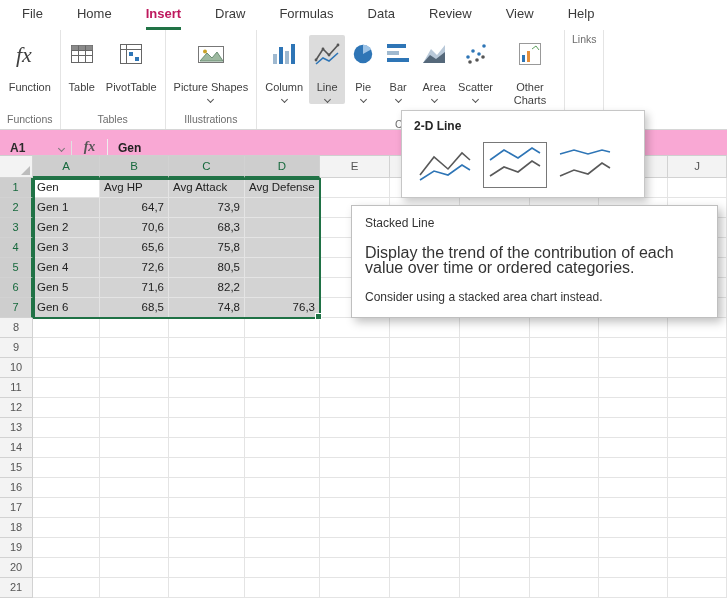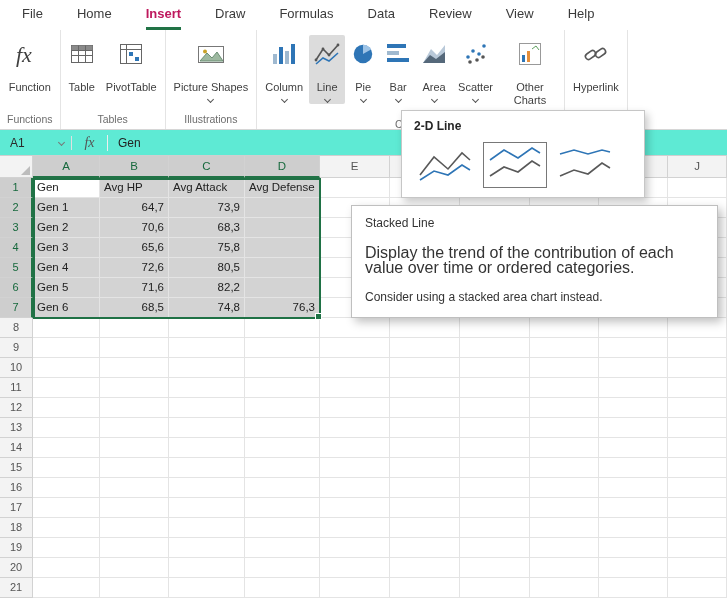--- a/index.html
+++ b/index.html
@@ -25,22 +25,22 @@
   .rbtn { display:flex; flex-direction:column; align-items:center; padding:4px 5px 2px; border-radius:2px; }
   .rbtn.pressed { background:#dcdcdc; }
   .rbtn .icon { height:30px; display:flex; align-items:center; justify-content:center; }
   .rbtn .lbl { font-size:11px; color:#3f3f3f; text-align:center; line-height:13px; margin-top:12px; }
   .rbtn .lbl.wrap { max-width:52px; white-space:normal; }
   .rbtn .lbl.nowrap { white-space:nowrap; }
   .chev-i { display:inline-block; width:5px; height:5px; border-right:1.3px solid #555; border-bottom:1.3px solid #555;
     transform:rotate(45deg); margin-top:3px; }
 
   
-  .formulabar { position:absolute; top:130px; left:0; right:0; height:26px; background:#5eead4;
-    border-bottom:1px solid #cfcfcf; display:flex; align-items:center; }
+  .formulabar { position:absolute; top:130px; left:0; right:0; height:26px; background:#f9a8d4;
+    border-bottom:1px solid #cfcfcf; display:flex; align-items:flex-end;font-weight:bold; }
   .namebox { width:72px; display:flex; align-items:center; padding-left:10px;
     border-right:1px solid #e0e0e0; font-size:12px; color:#2b2b2b; }
   .namebox .chev-i { margin:0 7px 0 auto; border-color:#777; }
   .fxbox { width:36px; display:flex; align-items:center; justify-content:center;
     font-family:"Liberation Serif","DejaVu Serif",serif; font-style:italic; font-size:14px; color:#555;
     border-right:1px solid #eee; }
   .fcontent { flex:1; display:flex; align-items:center; padding-left:10px; color:#222; }
 
   
   #sheet { position:absolute; top:156px; left:0; width:727px; height:445px; overflow:hidden; background:#fff; }
@@ -248,31 +248,20 @@
             </svg>
         </span>
         <span class="lbl wrap">Other Charts</span>
         <span class="chev-i"></span>
       </div>
     </div>
     <div class="group-label">Charts</div>
   </div>
 
   <div class="group">
-    <div class="group-buttons">
-      <div class="rbtn">
-        <span class="icon">
-          <svg width="28" height="26" viewBox="0 0 28 26" fill="none" stroke="#575757" stroke-width="1.6">
-              <rect x="3" y="11" width="11" height="6" rx="3" transform="rotate(-35 8.5 14)"></rect>
-              <rect x="13" y="9" width="11" height="6" rx="3" transform="rotate(-35 18.5 12)"></rect>
-            </svg>
-        </span>
-        <span class="lbl nowrap">Hyperlink</span>
-      </div>
-    </div>
     <div class="group-label">Links</div>
   </div>
 
 </div>
 
 <div class="formulabar">
   <div class="namebox">
     <span>A1</span>
     <span class="chev-i"></span>
   </div>

